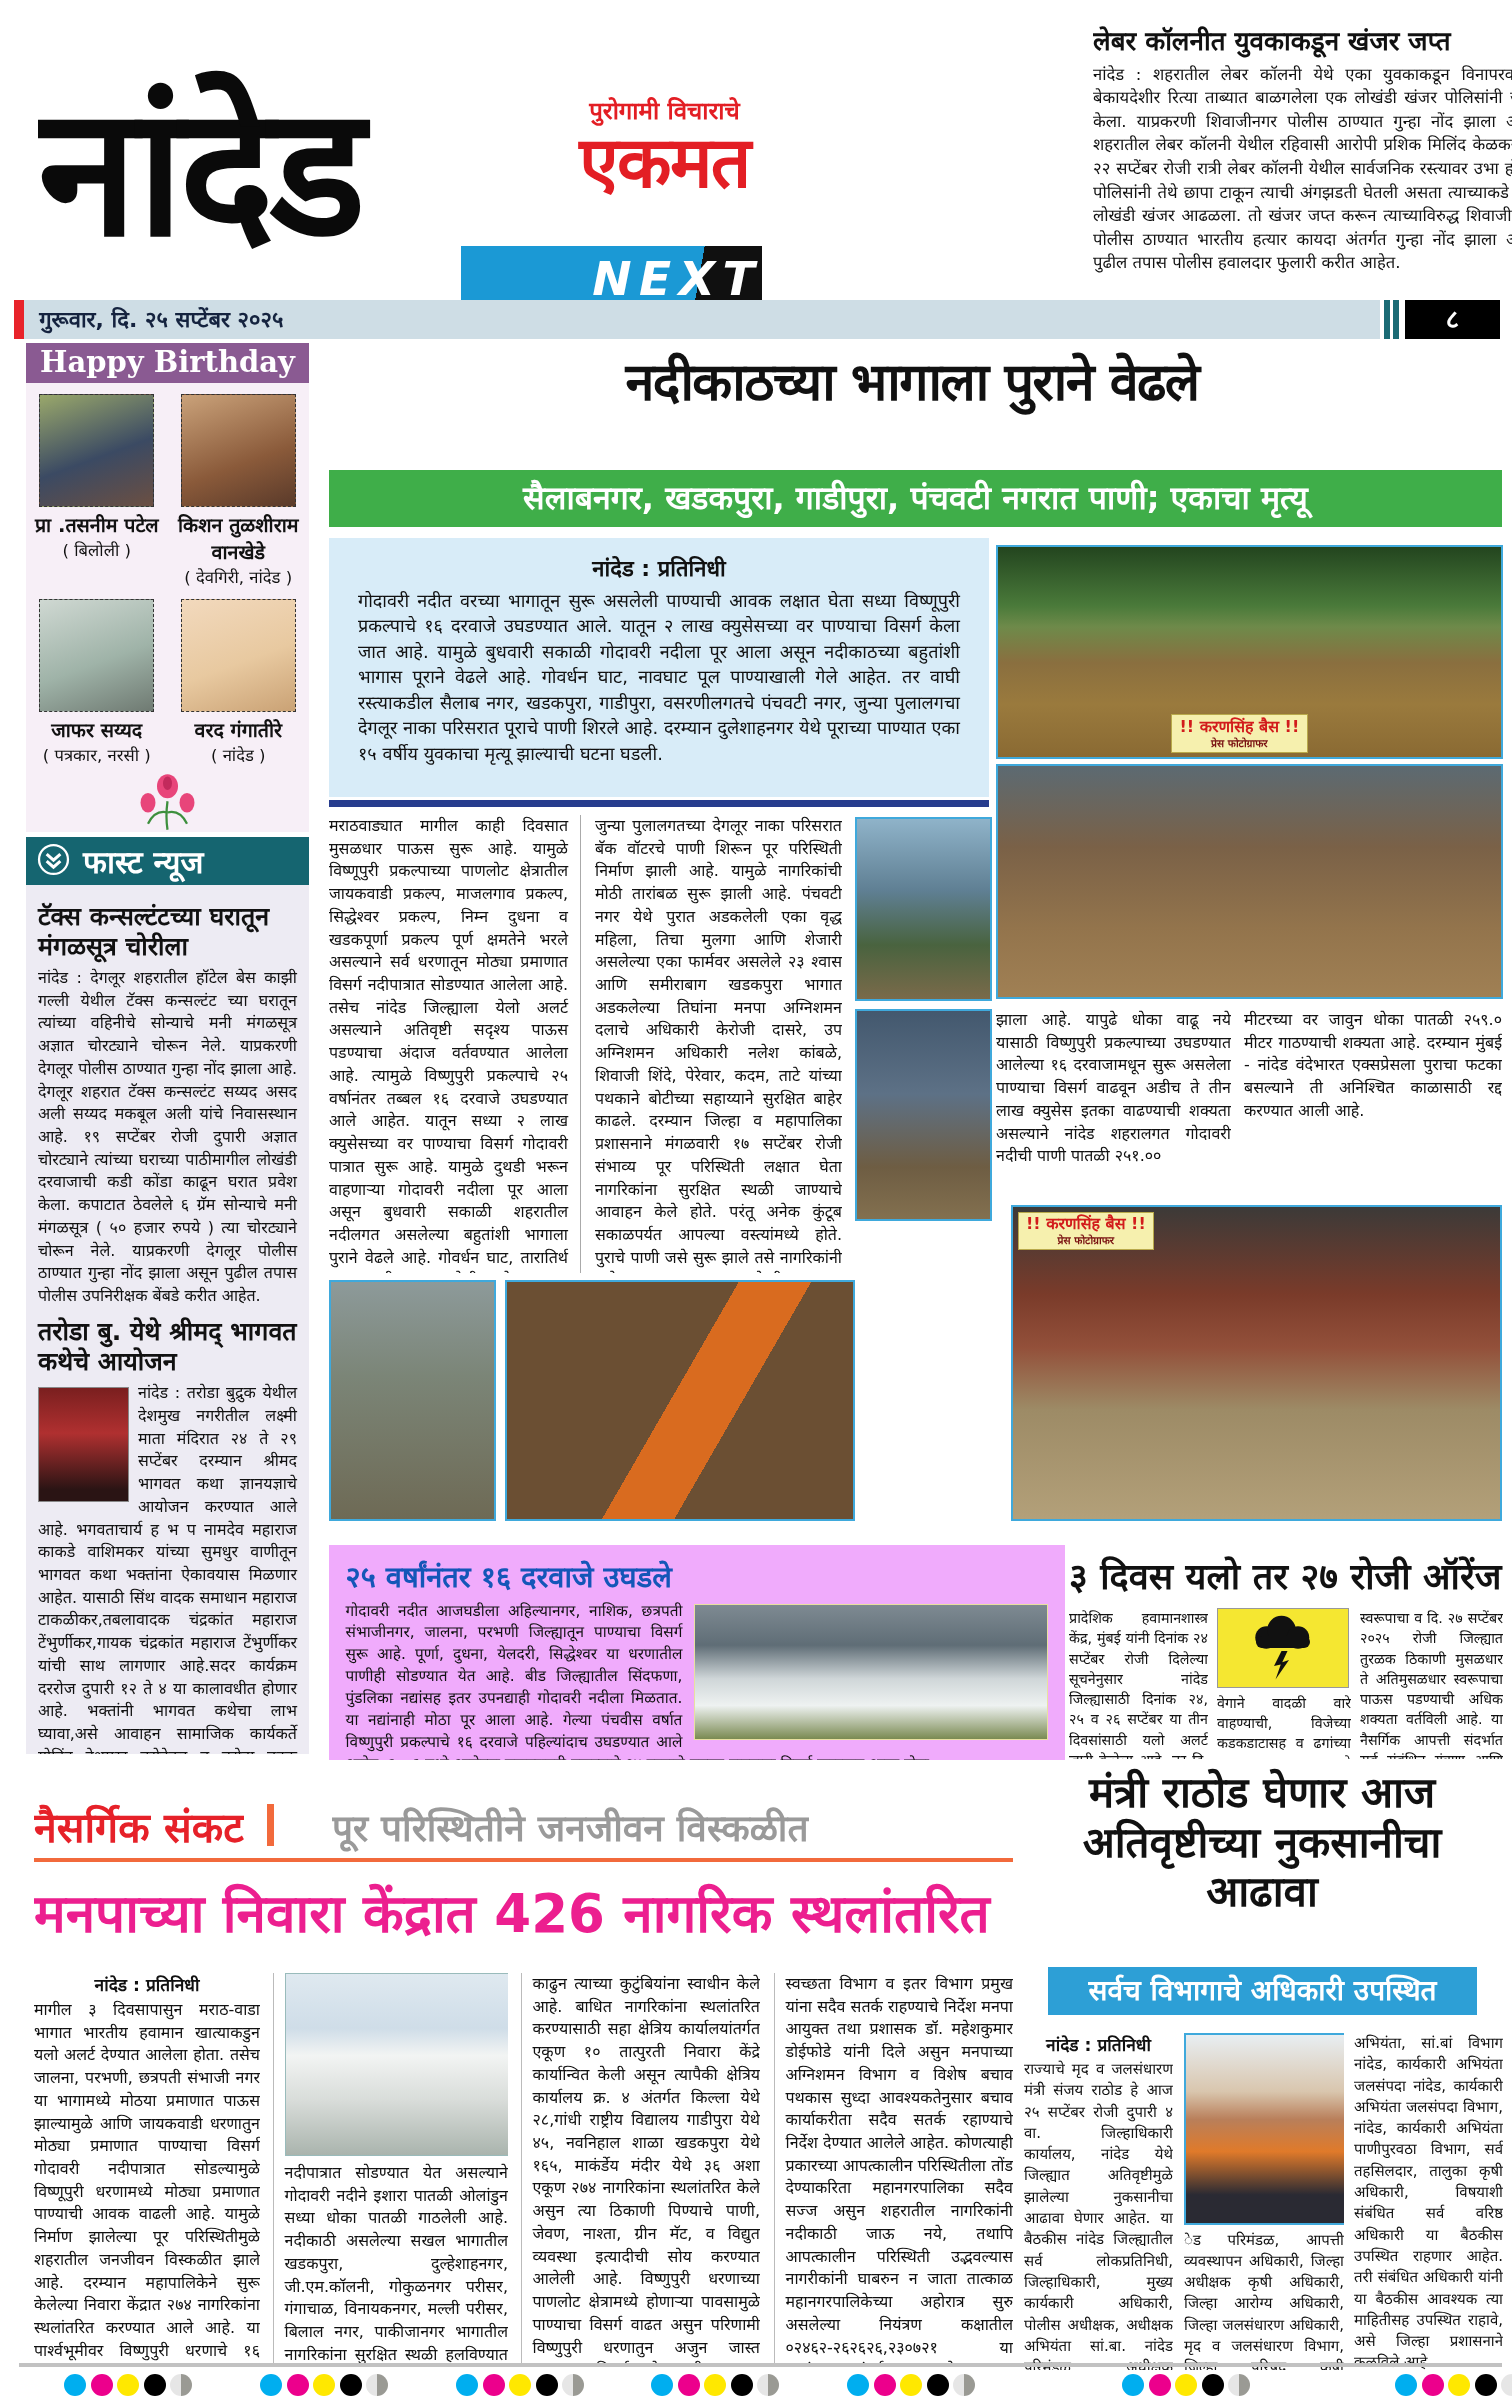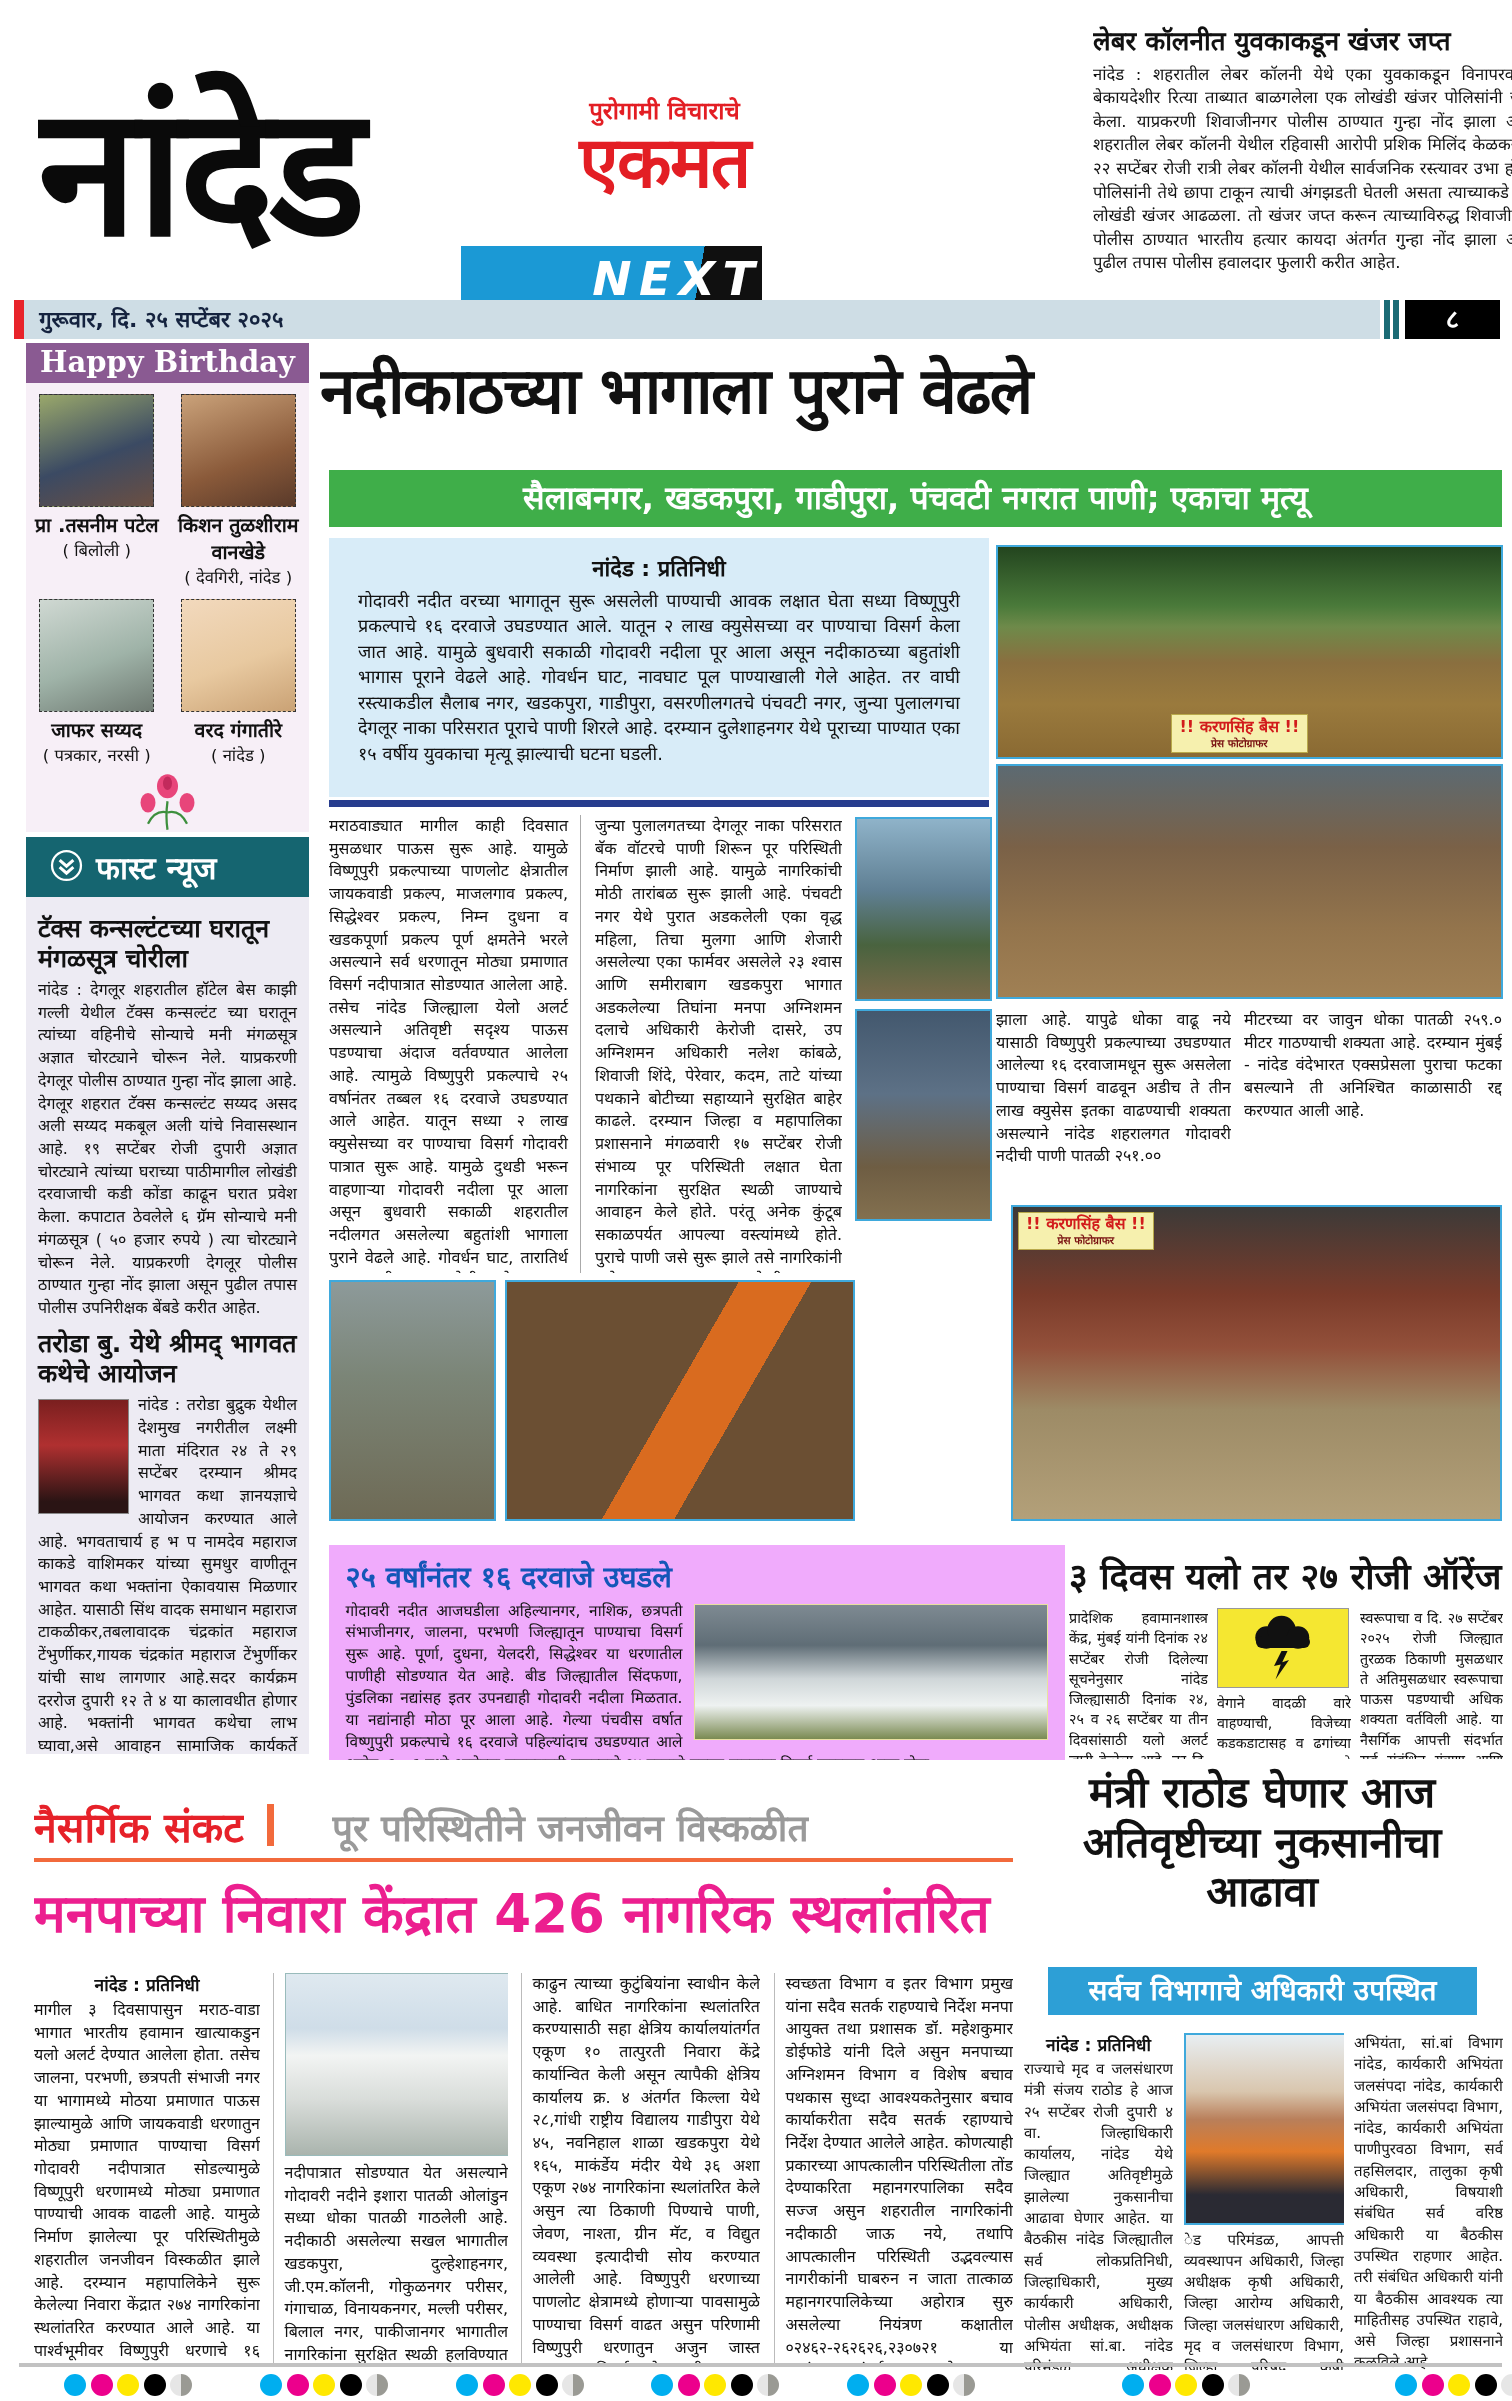--- a/index.html
+++ b/index.html
@@ -39,31 +39,31 @@
   .bday-photo{width:113px;height:111px;margin:0 auto;border:1.5px dashed #333;}
   .ph1{background:linear-gradient(160deg,#9aa86b,#3b4a63 55%,#6b4f42);}
   .ph2{background:linear-gradient(160deg,#caa27a,#8a5a3a 60%,#5a3a2a);}
   .ph3{background:linear-gradient(160deg,#cfd8d2,#9fb3a8 55%,#6f7a72);}
   .ph4{background:linear-gradient(160deg,#f2d9bd,#e8c9a0 55%,#caa275);}
   .bday-name{font-size:19.6px;font-weight:bold;margin-top:4.5px;}
   .bday-place{font-size:16.6px;}
   .bday-flower{text-align:center;margin-top:4.5px;}
   
   .fast{left:26px;top:837px;width:283px;height:917px;background:#edebf3;}
-  .fast-head{height:60px;background:#156570;display:flex;align-items:center;gap:12px;
-             padding-left:23px;}
+  .fast-head{height:48px;background:#156570;display:flex;align-items:center;gap:12px;
+             padding-left:10px;}
   .fast-head .ttl{color:#fff;font-size:31px;font-weight:bold;}
   .fast-body{padding:7.5px 12px 0 12px;}
   .sb-head{font-size:25px;font-weight:bold;line-height:1.22;margin:9px 0 4.5px 0;}
   .sb-text{font-size:16px;margin:3px 0;}
   .deity{float:left;width:89px;height:113px;margin:4.5px 9px 3px 0;border:0.8px solid #888;
          background:linear-gradient(180deg,#7a1f1f,#b03030 40%,#2a1414 90%);}
   
-  .main-head{left:320px;top:343px;width:1184px;height:127px;font-size:64px;font-weight:bold;
-             letter-spacing:-1.5px;line-height:1.5;}
+  .main-head{left:320px;top:343px;width:1184px;height:127px;font-size:52px;font-weight:bold;
+             text-align:center;letter-spacing:-1.5px;line-height:1.5;}
   .green-bar{left:329px;top:470px;width:1173px;height:57px;background:#3fae49;text-align:center;}
   .green-bar span{color:#fff;font-size:32px;font-weight:bold;line-height:57px;}
   .intro{left:329px;top:538px;width:660px;height:259px;background:#d8ecf8;padding:13.6px 29px;}
   .intro .dl{text-align:center;font-size:22px;font-weight:bold;margin-bottom:6px;}
   .intro .tx{font-size:18px;}
   .navyrule{left:329px;top:800px;width:660px;height:6.8px;background:#273c8e;}
   .photo{border:2.3px solid #3fa9dc;}
   .photo-ghat{left:996px;top:545px;width:507px;height:214px;
       background:linear-gradient(180deg,#23451f 0%,#4a7a3a 28%,#6e8a4a 38%,#8a6f3f 55%,#9a7a3d 75%,#8a6a33 100%);}
   .photo-rescue{left:996px;top:764px;width:507px;height:235px;

